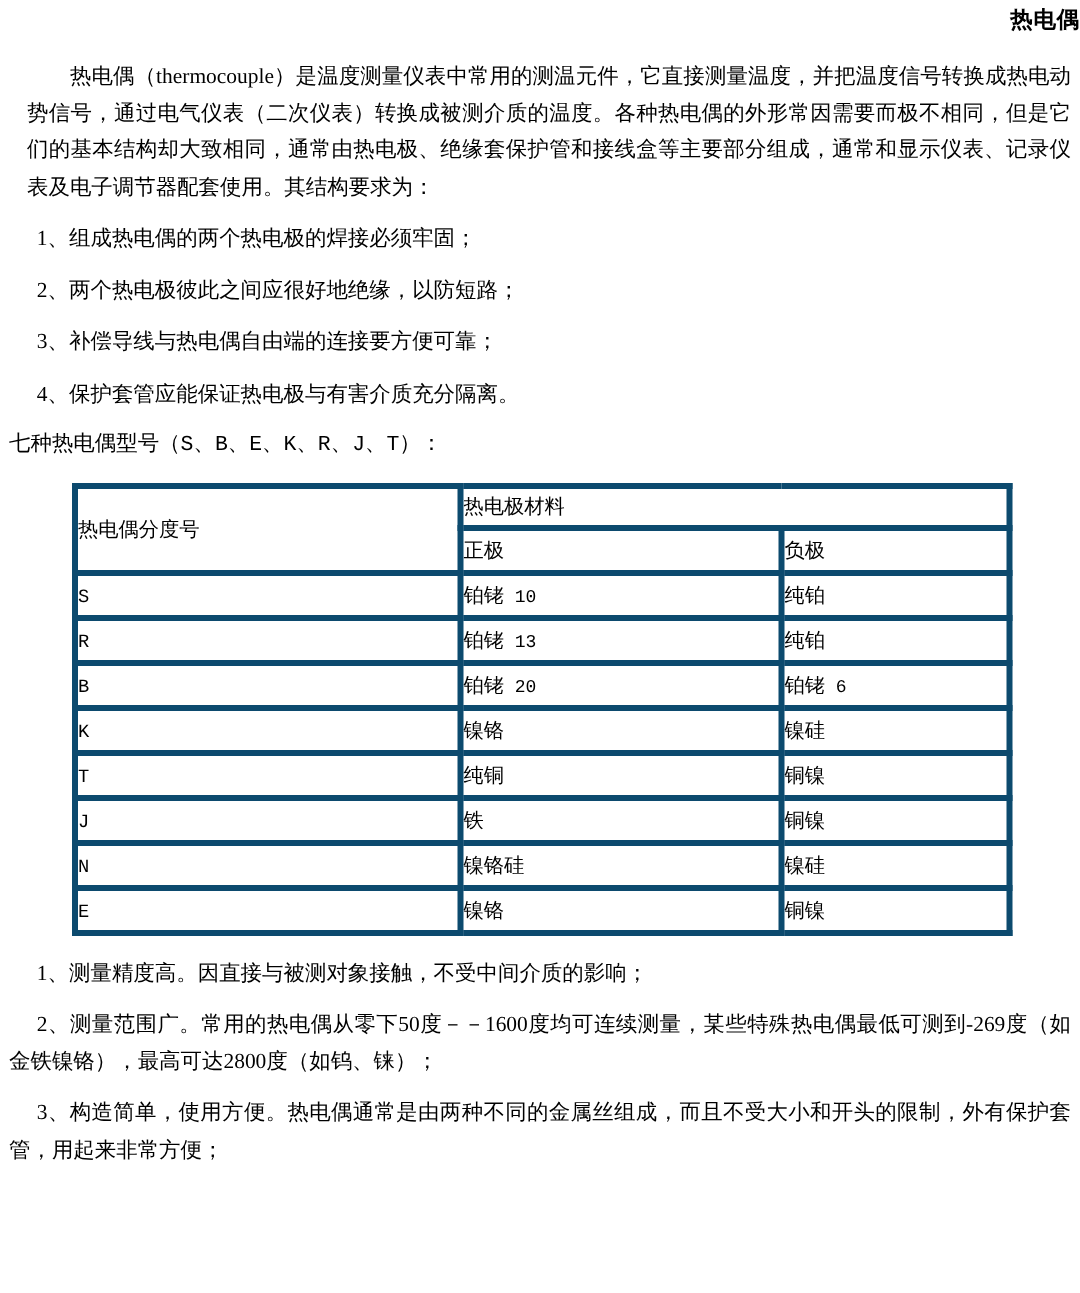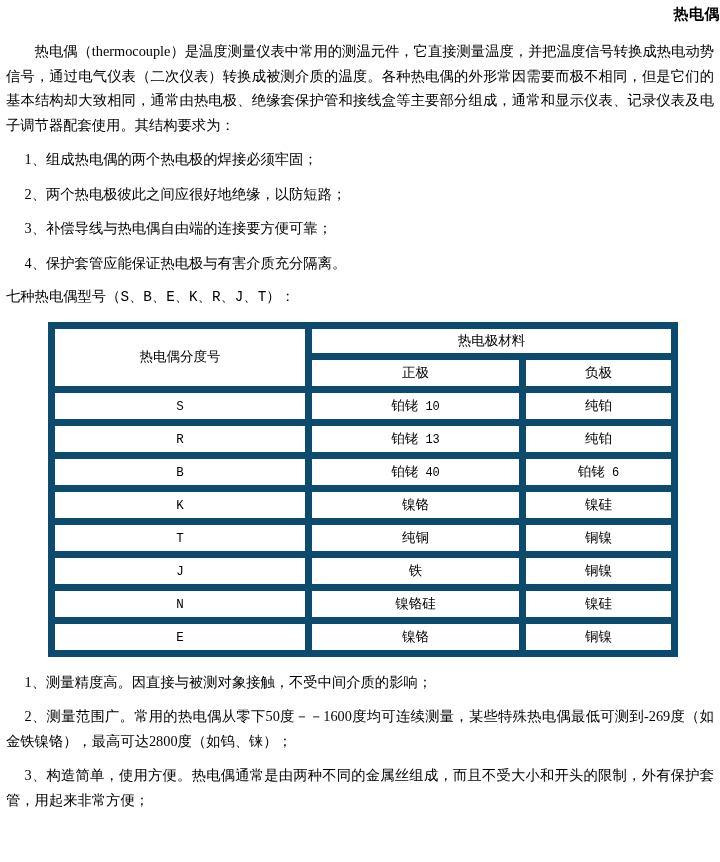--- a/index.html
+++ b/index.html
@@ -26,21 +26,21 @@
     font-weight: bold;
     font-size: 15px;
     line-height: 1;
     margin: 7px 0 0 0;
     letter-spacing: 0.5px;
   }
   .para {
     font-size: 14.3px;
     line-height: 24.5px;
     margin: 0;
-    padding: 0 6px 0 6px;
+    padding: 0 6px 0 18px;
     text-align: justify;
     text-justify: inter-ideograph;
   }
   .para.indent {
     text-indent: 2em;
   }
   .gap-lead { height: 17px; }
   .gap-item { height: 10px; }
 
   .list-item {
@@ -69,22 +69,22 @@
     padding-left: 48px;
     margin-top: 12px;
     margin-bottom: 13px;
   }
   table.tc {
     border-collapse: collapse;
     width: 623px;
     table-layout: fixed;
   }
   table.tc td, table.tc th {
-    border: 7px solid #0c4a6e;
-    text-align: center;
+    border: 4px solid #0c4a6e;
+    text-align: left;
     vertical-align: middle;
     font-weight: normal;
     font-size: 13.5px;
     height: 26px;
     padding: 0;
   }
   table.tc th.hdr-main { height: 38px; }
   table.tc th.hdr-span { height: 24px; }
   table.tc th.hdr-sub  { height: 26px; }
   col.c1 { width: 257px; }
@@ -147,21 +147,21 @@
             <td>铂铑<span class="cellnum"> 10</span></td>
             <td>纯铂</td>
           </tr>
           <tr>
             <td><span class="latin">R</span></td>
             <td>铂铑<span class="cellnum"> 13</span></td>
             <td>纯铂</td>
           </tr>
           <tr>
             <td><span class="latin">B</span></td>
-            <td>铂铑<span class="cellnum"> 40</span></td>
+            <td>铂铑<span class="cellnum"> 20</span></td>
             <td>铂铑<span class="cellnum"> 6</span></td>
           </tr>
           <tr>
             <td><span class="latin">K</span></td>
             <td>镍铬</td>
             <td>镍硅</td>
           </tr>
           <tr>
             <td><span class="latin">T</span></td>
             <td>纯铜</td>

